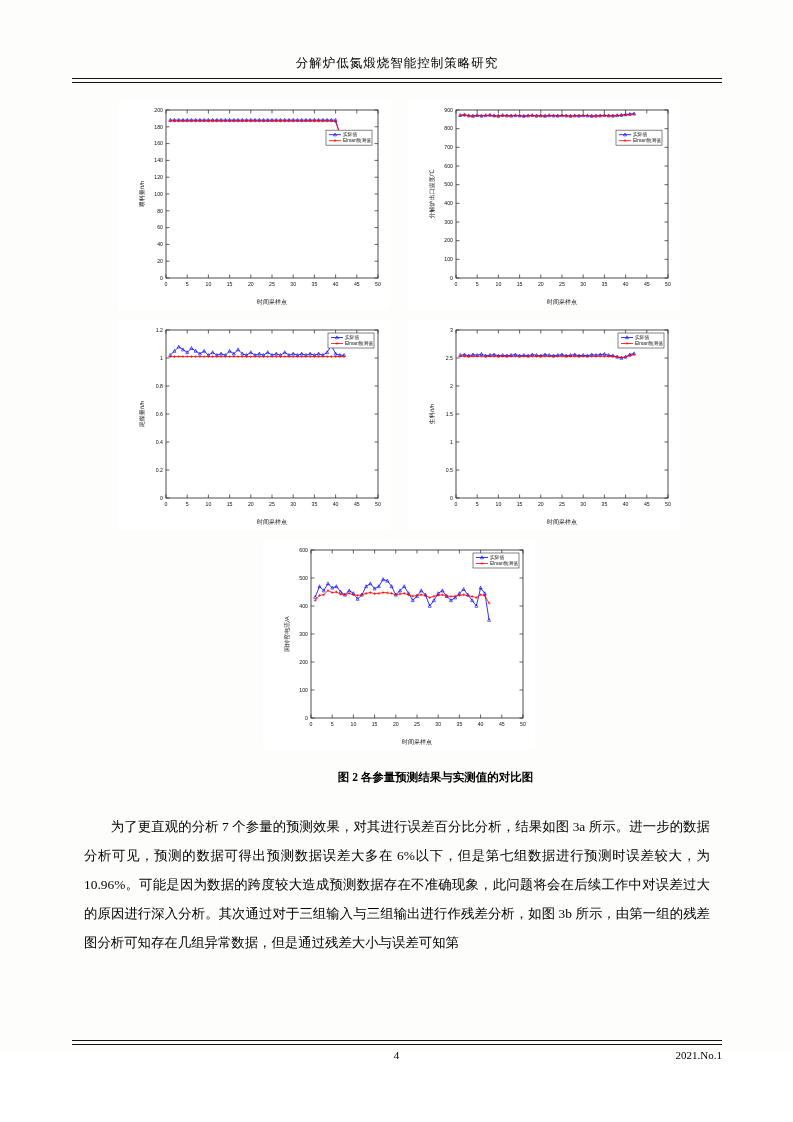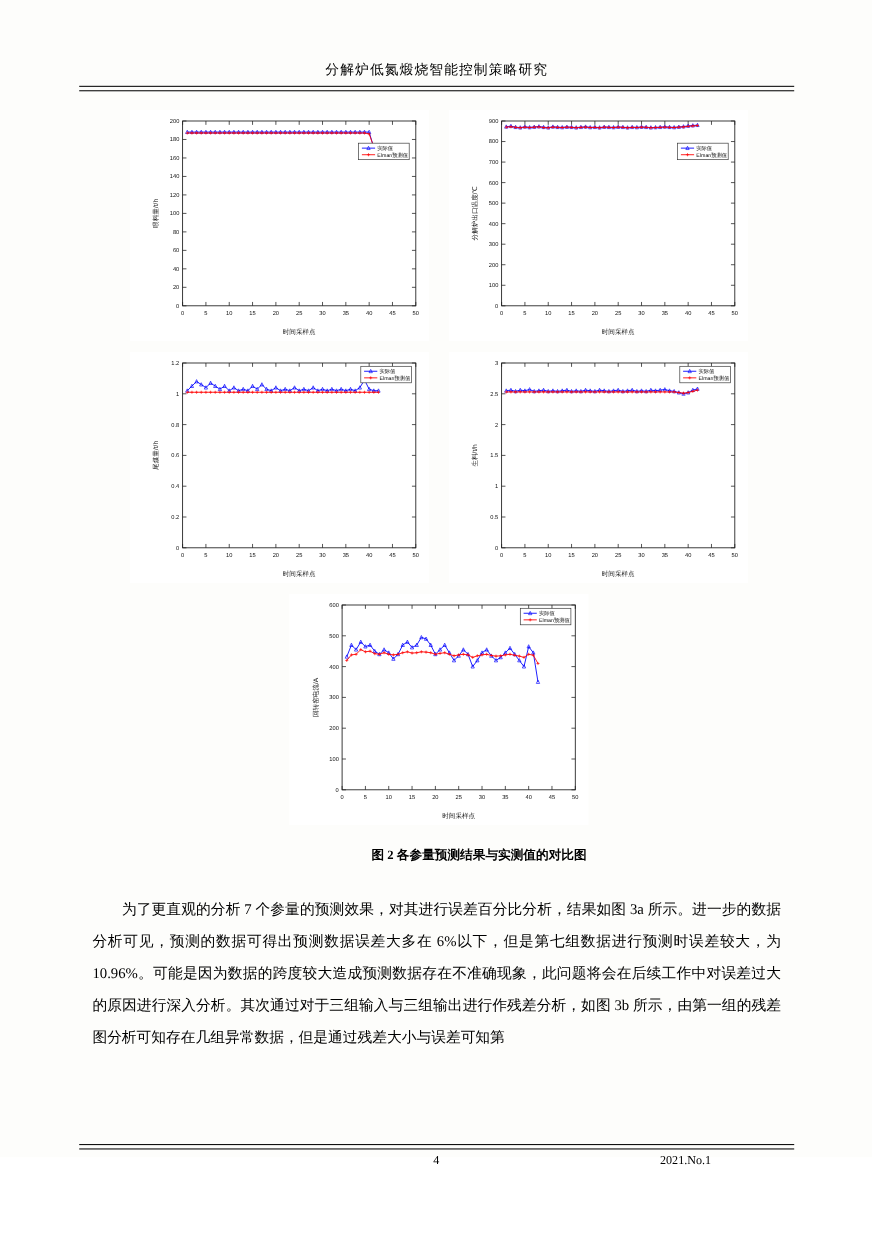--- a/index.html
+++ b/index.html
@@ -49,21 +49,21 @@
   }
   .footer-page{
     position:absolute;
     left:0;top:1049px;width:793px;
     text-align:center;
     font-size:11px;
   }
   .footer-right{
     position:absolute;
     left:600px;top:1049px;width:122px;
-    text-align:left;
+    text-align:right;
     font-size:11px;
   }
   
   .figwrap{position:absolute;left:0;top:0;width:793px;height:1122px;pointer-events:none;}
   .chart{
     position:absolute;
     background:#ffffff;
     pointer-events:auto;
   }
   .caption{

